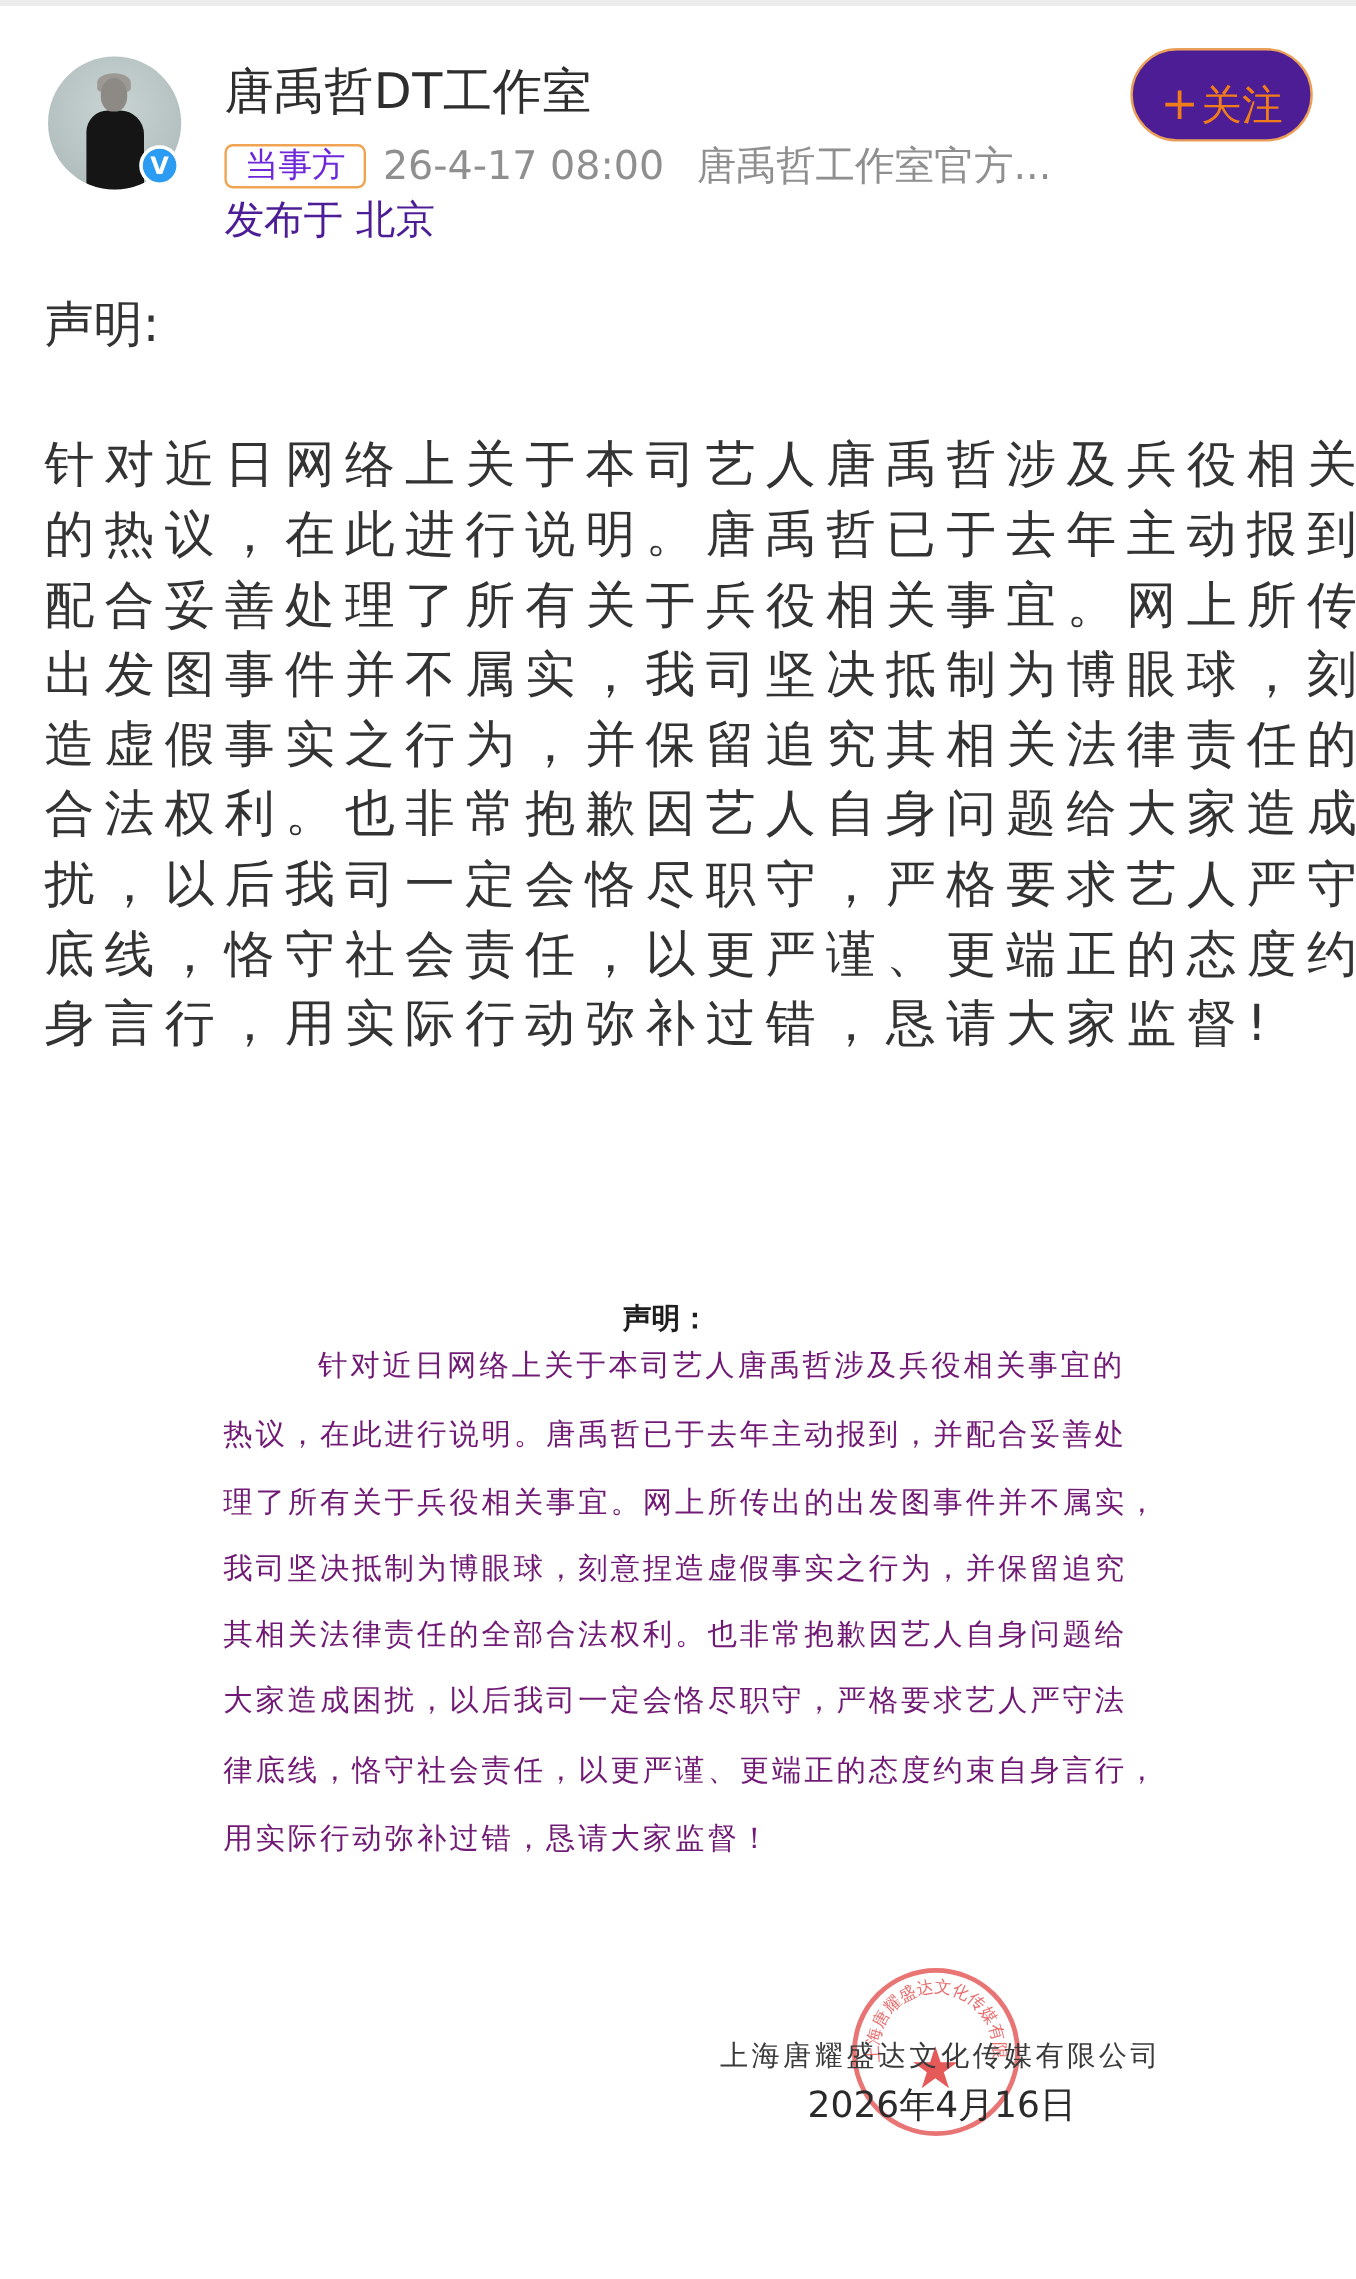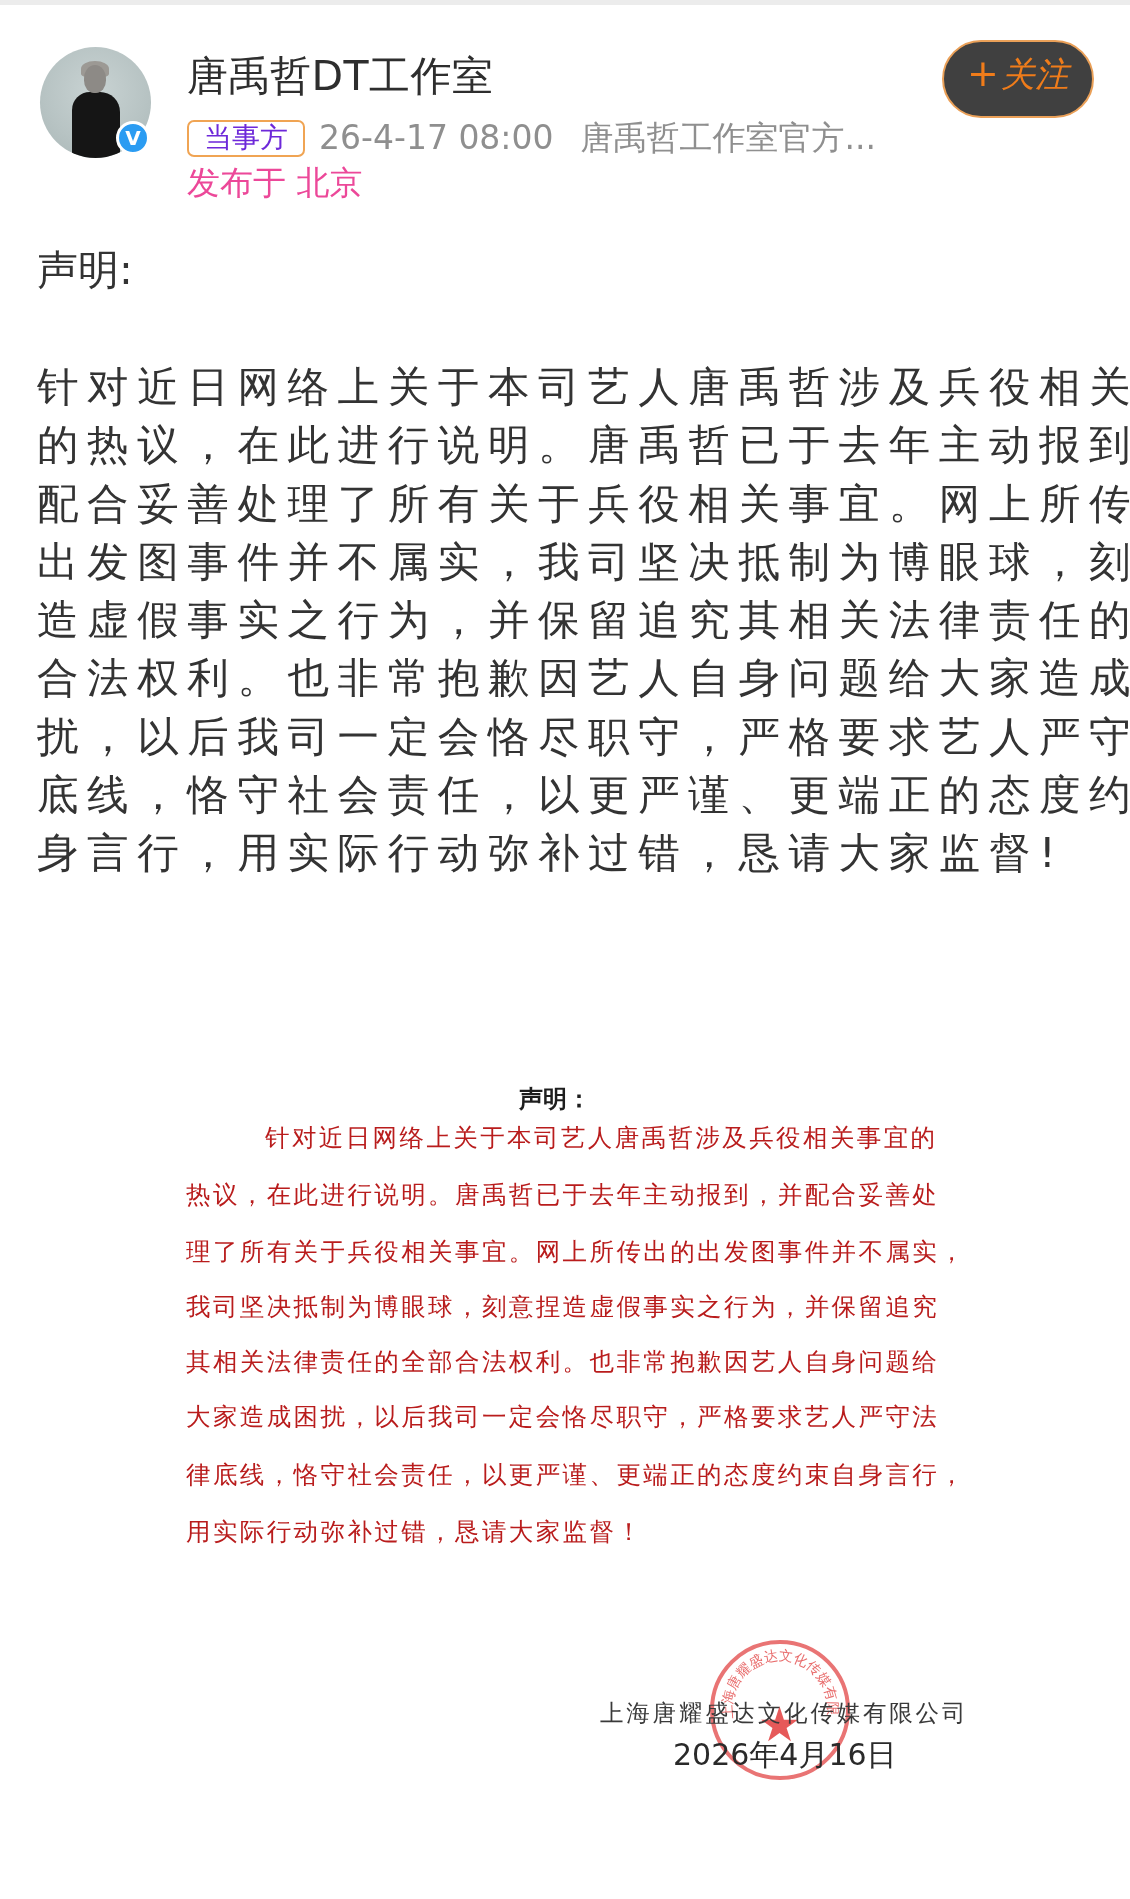--- a/index.html
+++ b/index.html
@@ -45,26 +45,26 @@
     border: 2px solid #f0a453; border-radius: 7px; color: #6d28d9;
     font-size: 28px; line-height: 32px; padding: 0 15px; height: 33px;
   }
   .timestamp, .source {
     display: inline-block; vertical-align: middle;
     color: #8f8f8f; font-size: 33px; line-height: 40px;
   }
   .timestamp { margin-left: 9px; }
   .source { margin-left: 22px; }
   .location {
-    position: absolute; left: 187px; top: 163px; color: #ec4899; font-size: 33px; line-height: 40px; white-space: nowrap;
+    position: absolute; left: 187px; top: 163px; color: #4c1d95; font-size: 33px; line-height: 40px; white-space: nowrap;
   }
   .follow-btn {
     position: absolute; left: 942px; top: 40px; width: 152px; height: 78px; box-sizing: border-box;
-    border: 2px solid #eaa058; border-radius: 40px; background: #404040;
-    color: #f07c1a; font-size: 34px; line-height: 62px; text-align: center; cursor: pointer; font-style: italic;
+    border: 2px solid #eaa058; border-radius: 40px; background: #4c1d95;
+    color: #f07c1a; font-size: 34px; line-height: 89px; text-align: center; cursor: pointer;
   }
   .follow-btn .plus { font-size: 38px; margin-right: 2px; }
 
   
   .post-title {
     position: absolute; left: 37px; top: 242px; font-size: 41px; line-height: 56px; color: #333;
   }
   .post-body {
     position: absolute; left: 37px; top: 358px; width: 1060px;
     font-size: 41.5px; line-height: 58.3px; color: #333333;
@@ -74,21 +74,21 @@
   
   .doc-image {
     position: absolute; left: 0; top: 1020px; width: 960px; height: 860px; background: #ffffff;
   }
   .doc-title {
     position: absolute; left: 0; width: 1110px; top: 64px; text-align: center;
     font-family: "DejaVu Serif", "Liberation Serif", serif; font-weight: bold; font-size: 24px; line-height: 30px; color: #1e1e1e;
   }
   .doc-line {
     position: absolute; left: 186px; white-space: nowrap;
-    font-family: "DejaVu Serif", "Liberation Serif", serif; font-size: 24.5px; line-height: 32px; color: #b91c1c;
+    font-family: "DejaVu Serif", "Liberation Serif", serif; font-size: 24.5px; line-height: 32px; color: #701a75;
     letter-spacing: 2.4px;
   }
   .seal {
     position: absolute; left: 710px; top: 620px; width: 140px; height: 140px; border-radius: 50%;
     border: 4px solid rgba(226, 70, 70, 0.75); box-sizing: border-box;
   }
   .seal svg { position: absolute; left: 0; top: 0; }
   .seal .star {
     position: absolute; left: 44px; top: 56px; color: rgba(226, 60, 60, 0.85); font-size: 48px; line-height: 48px;
   }

